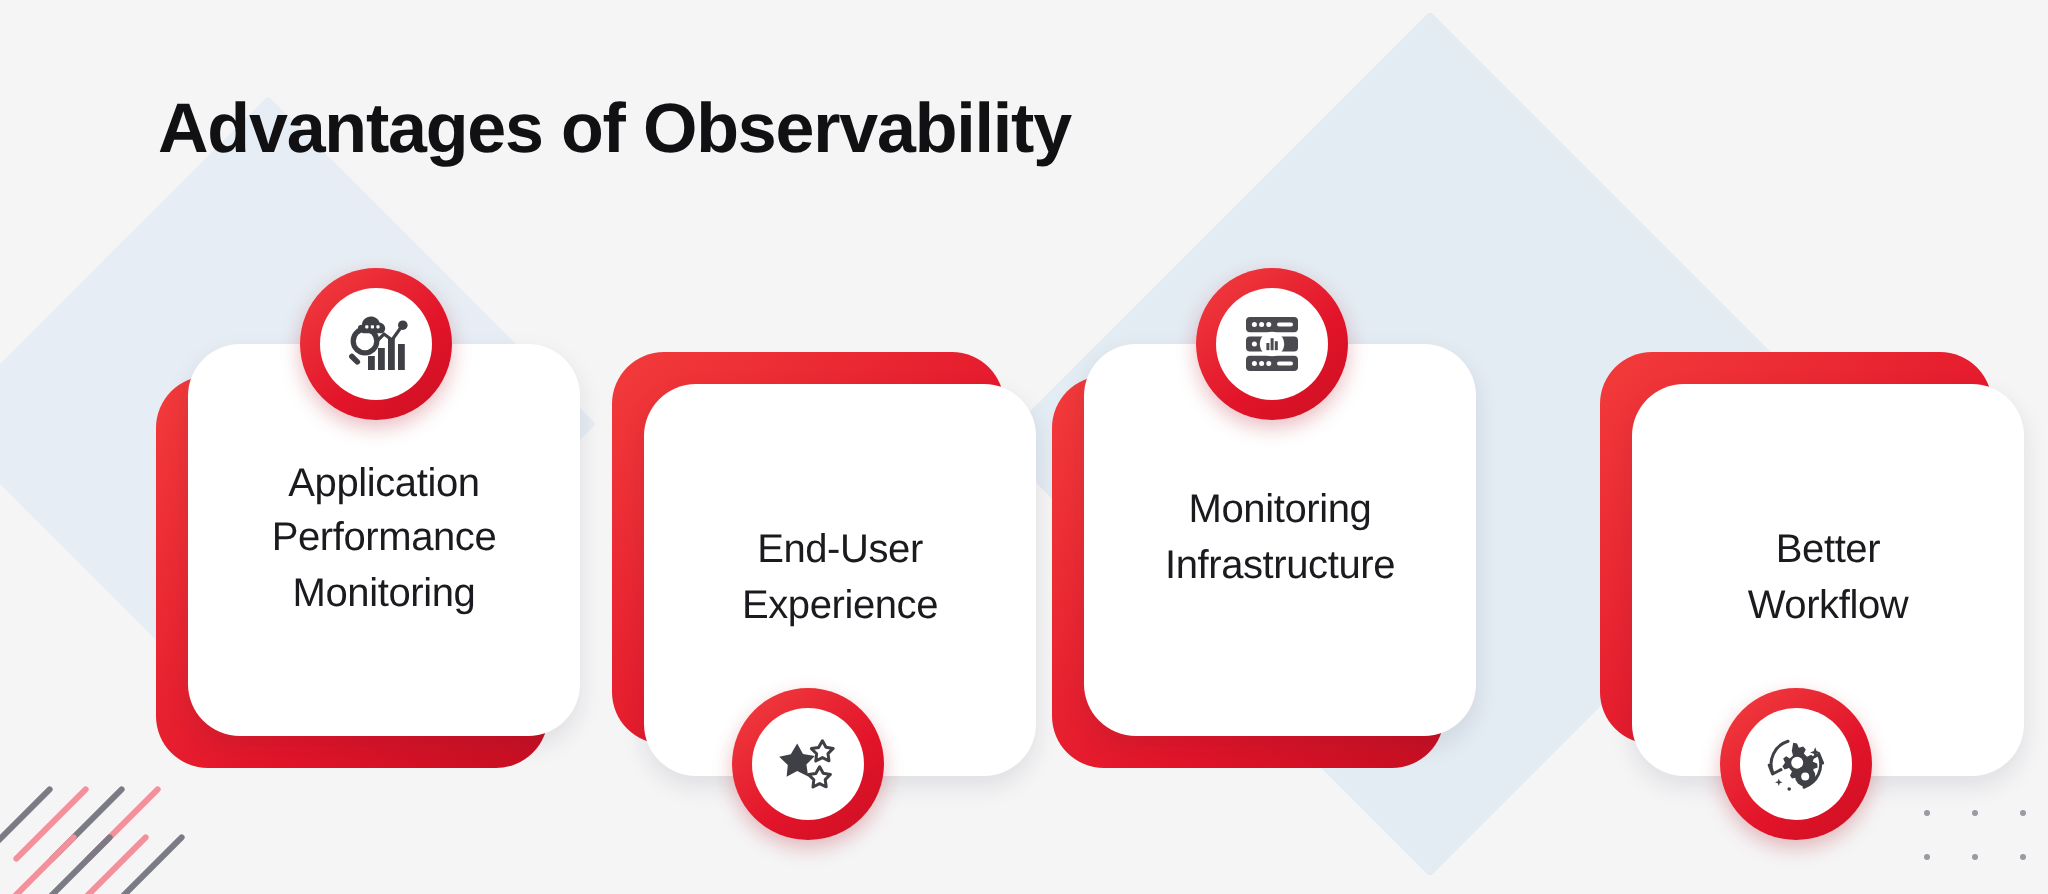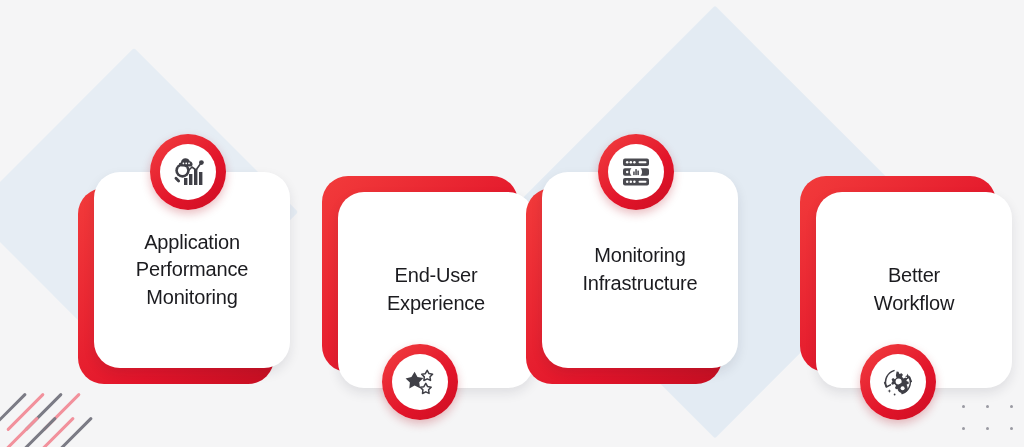--- a/index.html
+++ b/index.html
@@ -174,20 +174,21 @@
     </div>
   <div class="dots-grid" id="dots">
       <div class="dot" style="left: 2px; top: 2px;"></div>
       <div class="dot" style="left: 26px; top: 2px;"></div>
       <div class="dot" style="left: 50px; top: 2px;"></div>
       <div class="dot" style="left: 2px; top: 24px;"></div>
       <div class="dot" style="left: 26px; top: 24px;"></div>
       <div class="dot" style="left: 50px; top: 24px;"></div>
     </div>
 
+  <div class="page-title">Advantages of Observability</div>
 
   <div class="cards-row">
 
     <div class="card-unit down" style="left:78px; top:172px;">
       <div class="card-red"></div>
       <div class="card-white">
         <div class="card-label">Application
 Performance
 Monitoring</div>
       </div>
@@ -209,21 +210,21 @@
 
             <path d="M11 8.4c0-2.4 2-4.2 4.5-4.2 2 0 3.7 1.2 4.3 3 1.6.2 2.8 1.5 2.8 3 0 1.1-.7 2-1.6 2.4H11.8C10.3 12.2 9 11 9 9.6 9 8.9 9.8 8.5 11 8.4z" fill="#3f3f46"></path>
             <rect x="12.6" y="8.6" width="1.6" height="1.6" rx="0.4" fill="#ffffff"></rect>
             <rect x="15.4" y="8.6" width="1.6" height="1.6" rx="0.4" fill="#ffffff"></rect>
             <rect x="18.2" y="8.6" width="1.6" height="1.6" rx="0.4" fill="#ffffff"></rect>
           </svg>
         </div>
       </div>
     </div>
 
-    <div class="card-unit up" style="left:322px; top:176px;">
+    <div class="card-unit up" style="left:306px; top:176px;">
       <div class="card-red"></div>
       <div class="card-white">
         <div class="card-label">End-User
 Experience</div>
       </div>
       <div class="icon-badge" style="left:60px; top:168px;">
         <div class="icon-inner">
           <svg width="34" height="34" viewBox="0 0 34 34" fill="none">
             <path d="M11.6 6.8l2.9 5.2 5.9 1-4.2 4.3.9 5.9-5.5-2.7-5.3 2.9.6-5.9L2.6 13.4l5.8-1.3z" fill="#3f3f46"></path>
             <path d="M24.2 5.4l1.8 3.2 3.6.6-2.6 2.6.5 3.6-3.3-1.6-3.3 1.7.4-3.6-2.6-2.6 3.6-.6z" stroke="#3f3f46" stroke-width="1.5" fill="none" stroke-linejoin="round"></path>

